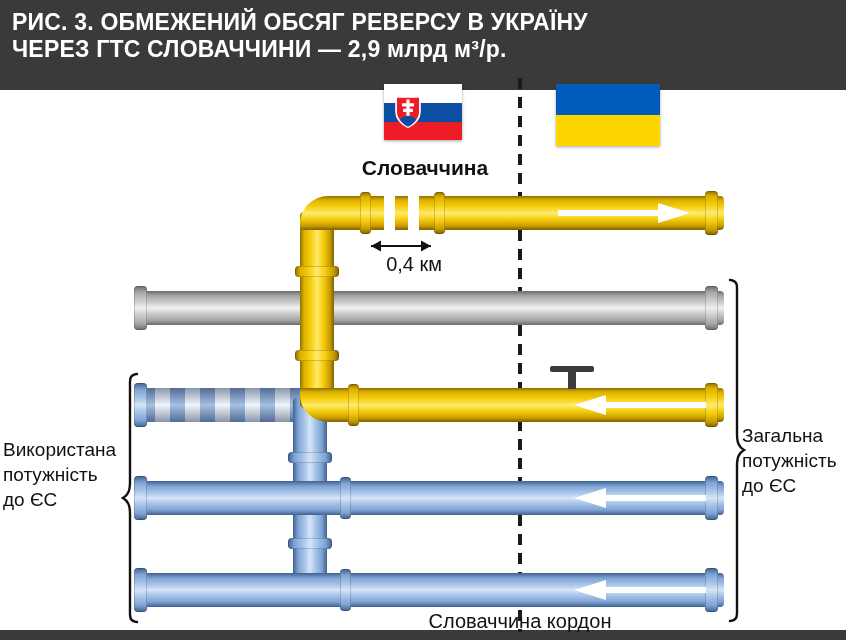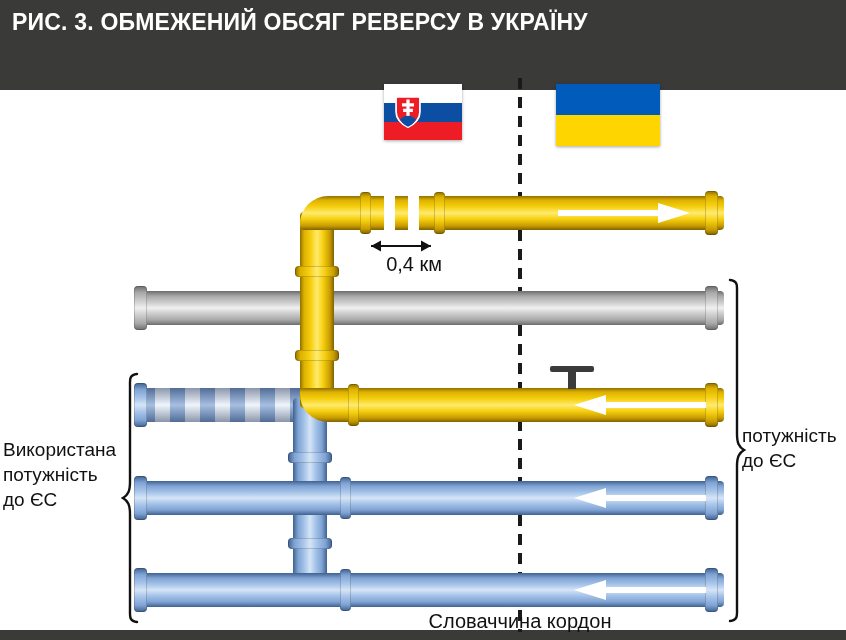--- a/index.html
+++ b/index.html
@@ -55,20 +55,21 @@
   .valve .bar{position:absolute;left:2px;top:0;width:44px;height:6px;background:#3B3B3B;border-radius:2px;}
   .valve .stem{position:absolute;left:20px;top:5px;width:8px;height:18px;background:#3B3B3B;}
 </style>
 </head>
 <body>
 
 <div id="stage">
 
   <div class="header">
     <div class="t">РИС. 3. ОБМЕЖЕНИЙ ОБСЯГ РЕВЕРСУ В УКРАЇНУ</div>
+    <div class="t">ЧЕРЕЗ ГТС СЛОВАЧЧИНИ — 2,9 млрд м³/р.</div>
   </div>
 
   <div class="borderline"></div>
 
   <div class="pipe grad-g-h" style="left:140px;top:291px;width:584px;height:34px;z-index:2;"></div>
   <div class="flange grad-g-h" style="left:134px;top:286px;width:13px;height:44px;"></div>
   <div class="flange grad-g-h" style="left:705px;top:286px;width:13px;height:44px;"></div>
 
   <div class="pipe grad-stripe" style="left:140px;top:388px;width:172px;height:34px;z-index:2;"></div>
   <div class="flange grad-b-h" style="left:134px;top:383px;width:13px;height:44px;z-index:3;"></div>
@@ -144,34 +145,36 @@
     <svg style="position:absolute;left:11px;top:11px;" width="26" height="34" viewBox="0 0 24 30">
       <path d="M12 29 C6 26 1 22 1 15 L1 1 L23 1 L23 15 C23 22 18 26 12 29 Z" fill="#EE1C25" stroke="#fff" stroke-width="1.6"></path>
       <path d="M12 3.5 V20 M6.5 8.5 H17.5 M7.5 13.5 H16.5" stroke="#fff" stroke-width="3" fill="none"></path>
       <path d="M4.5 22 Q8 18.5 12 18.5 T19.5 22 Q16.5 27 12 28.5 Q7.5 27 4.5 22 Z" fill="#0B4EA2"></path>
     </svg>
   </div>
   <div class="flag" style="left:556px;top:84px;width:104px;height:62px;">
     <div class="stripe" style="top:0;height:31px;background:#005BBB;"></div>
     <div class="stripe" style="top:31px;height:31px;background:#FFD500;"></div>
   </div>
+  <div class="country-label" style="left:330px;top:156px;width:190px;">Словаччина</div>
 
   <svg class="brace" style="left:121px;top:372px;" width="18" height="252" viewBox="0 0 18 252">
     <path d="M16 2 C8 3 9 8 9 13 L9 110 C9 119 7 123 2 126 C7 129 9 133 9 142 L9 239 C9 244 8 249 16 250" stroke="#111" stroke-width="2.4" fill="none" stroke-linecap="round"></path>
   </svg>
   <div class="side-label" style="left:3px;top:437px;width:118px;">
     <div>Використана</div>
     <div>потужність</div>
     <div>до ЄС</div>
   </div>
 
   <svg class="brace" style="left:728px;top:278px;" width="18" height="345" viewBox="0 0 18 345">
     <path d="M2 2 C10 3 9 8 9 13 L9 156 C9 165 11 169 16 172 C11 175 9 179 9 188 L9 332 C9 337 10 342 2 343" stroke="#111" stroke-width="2.4" fill="none" stroke-linecap="round"></path>
   </svg>
   <div class="side-label" style="left:742px;top:423px;width:104px;">
+    <div>Загальна</div>
     <div>потужність</div>
     <div>до ЄС</div>
   </div>
 
   <div class="border-label">Словаччина кордон</div>
 
   <div class="bottomband"></div>
 
 </div>
 

